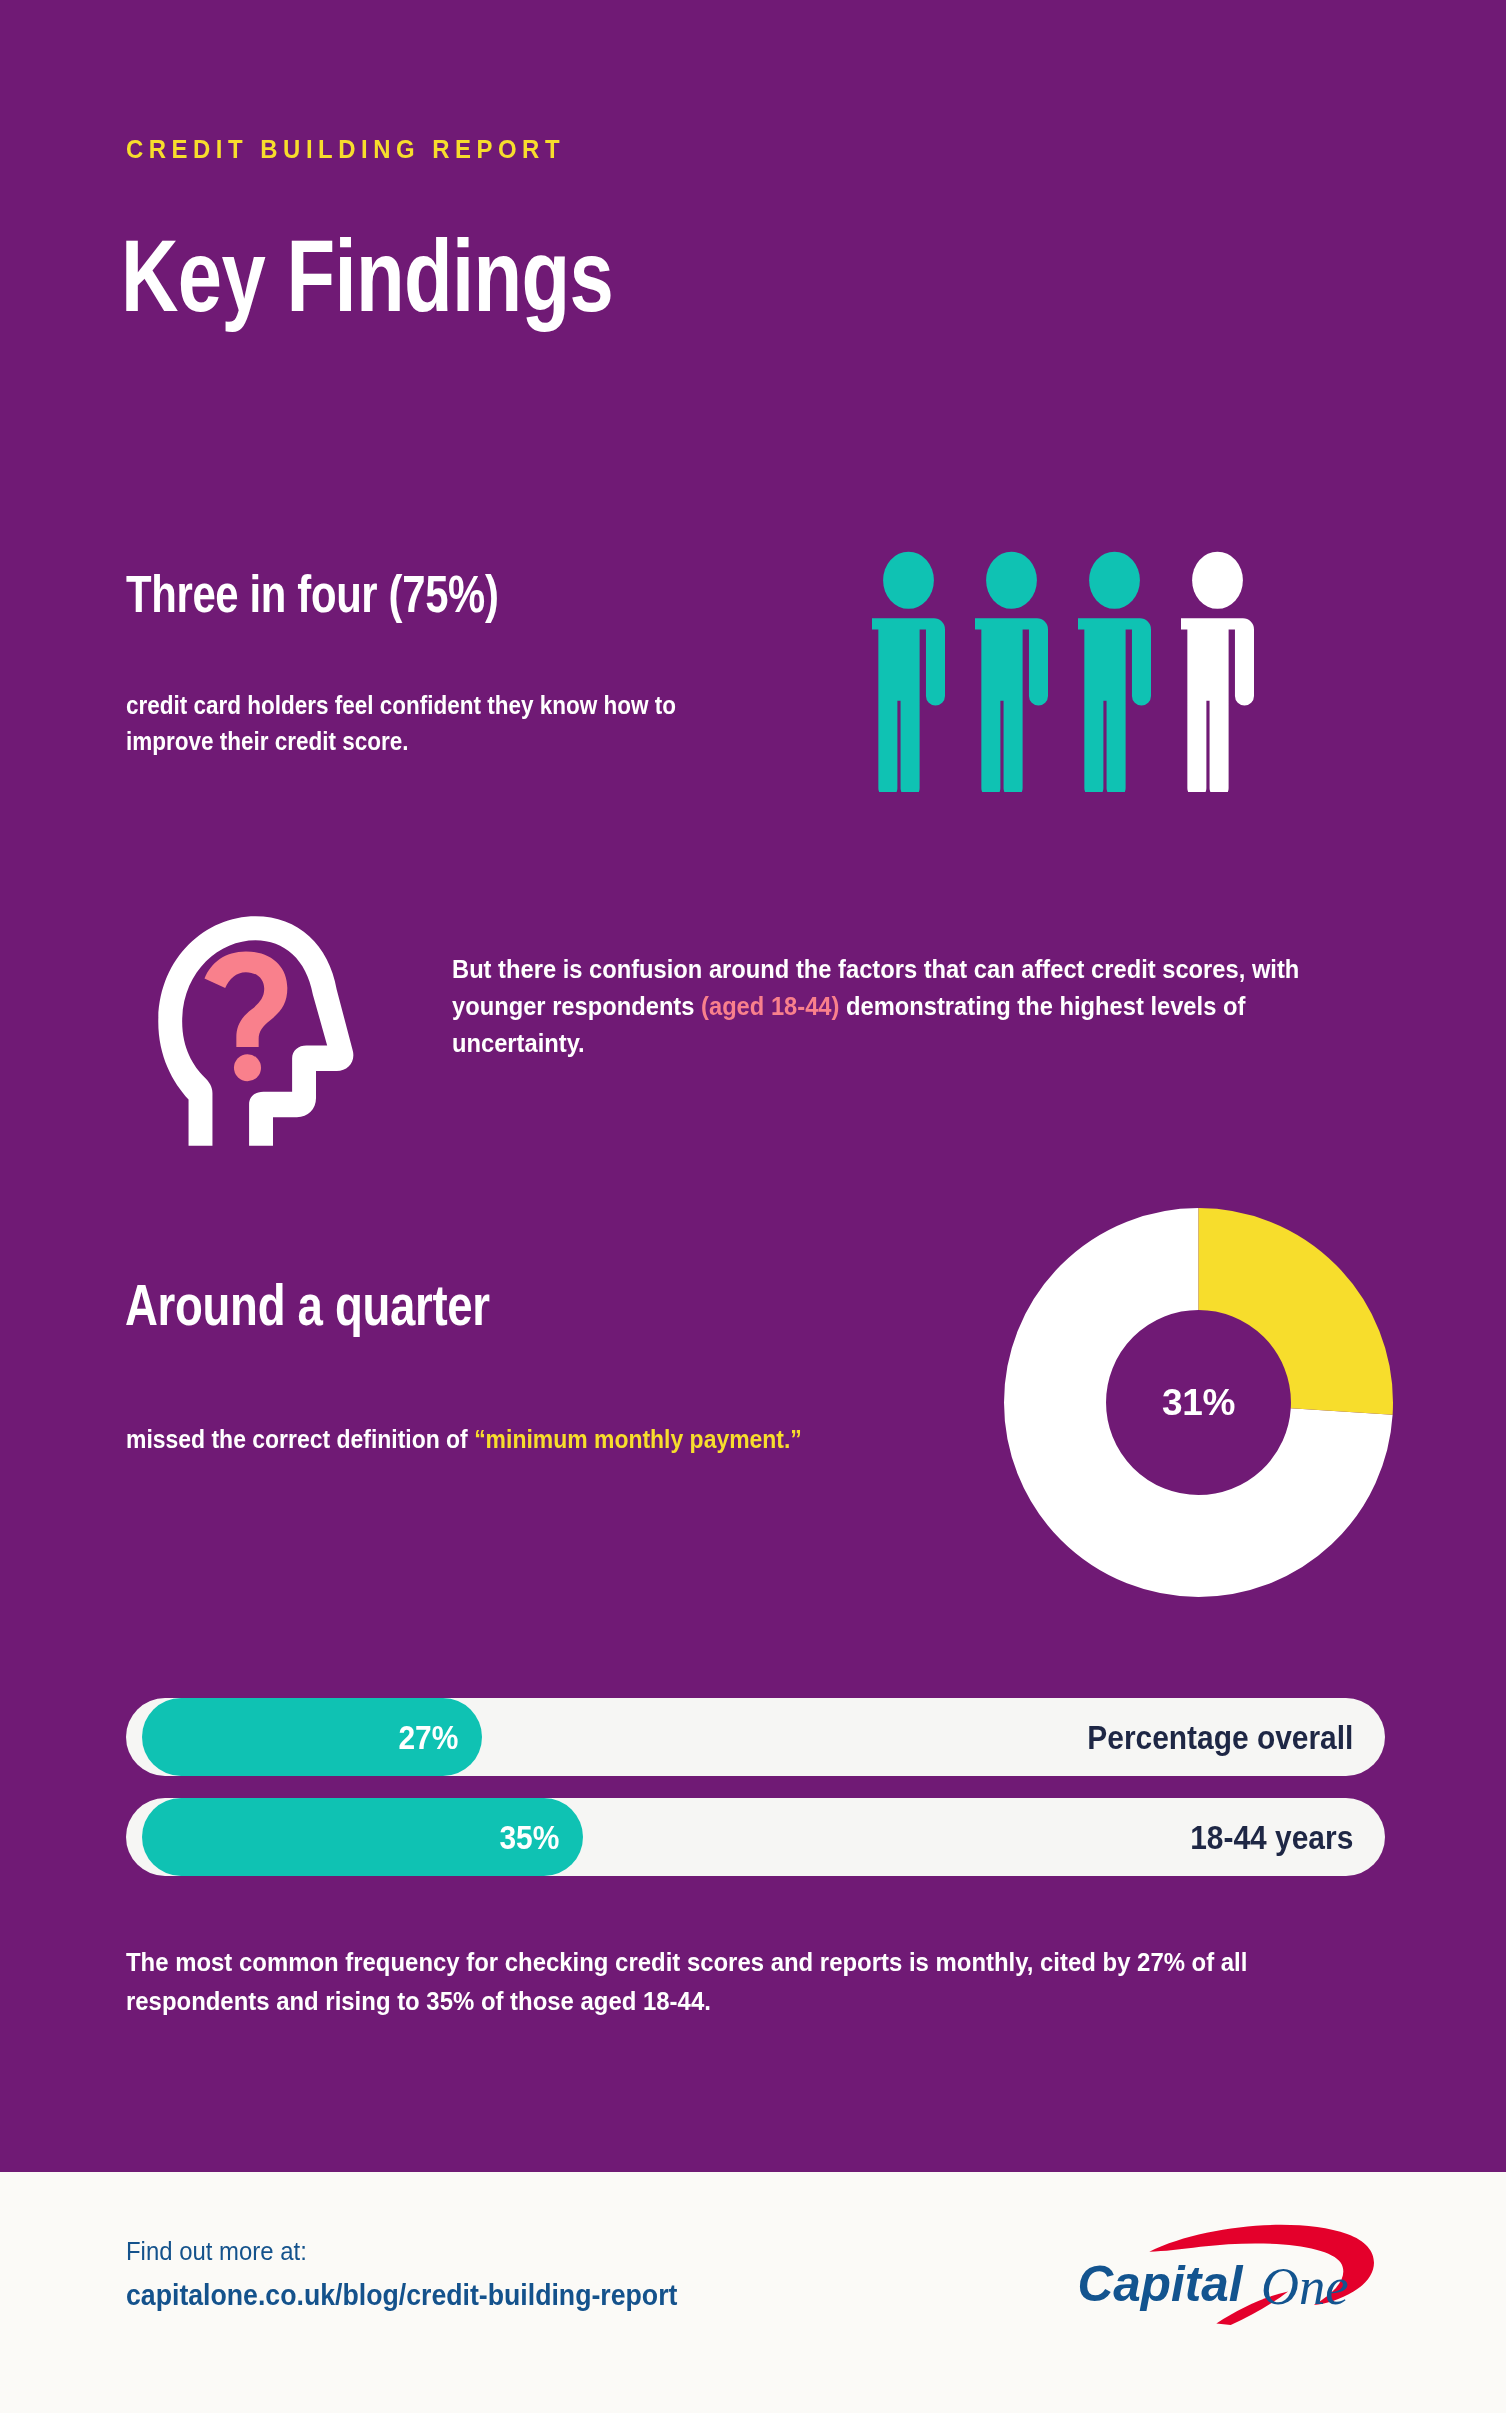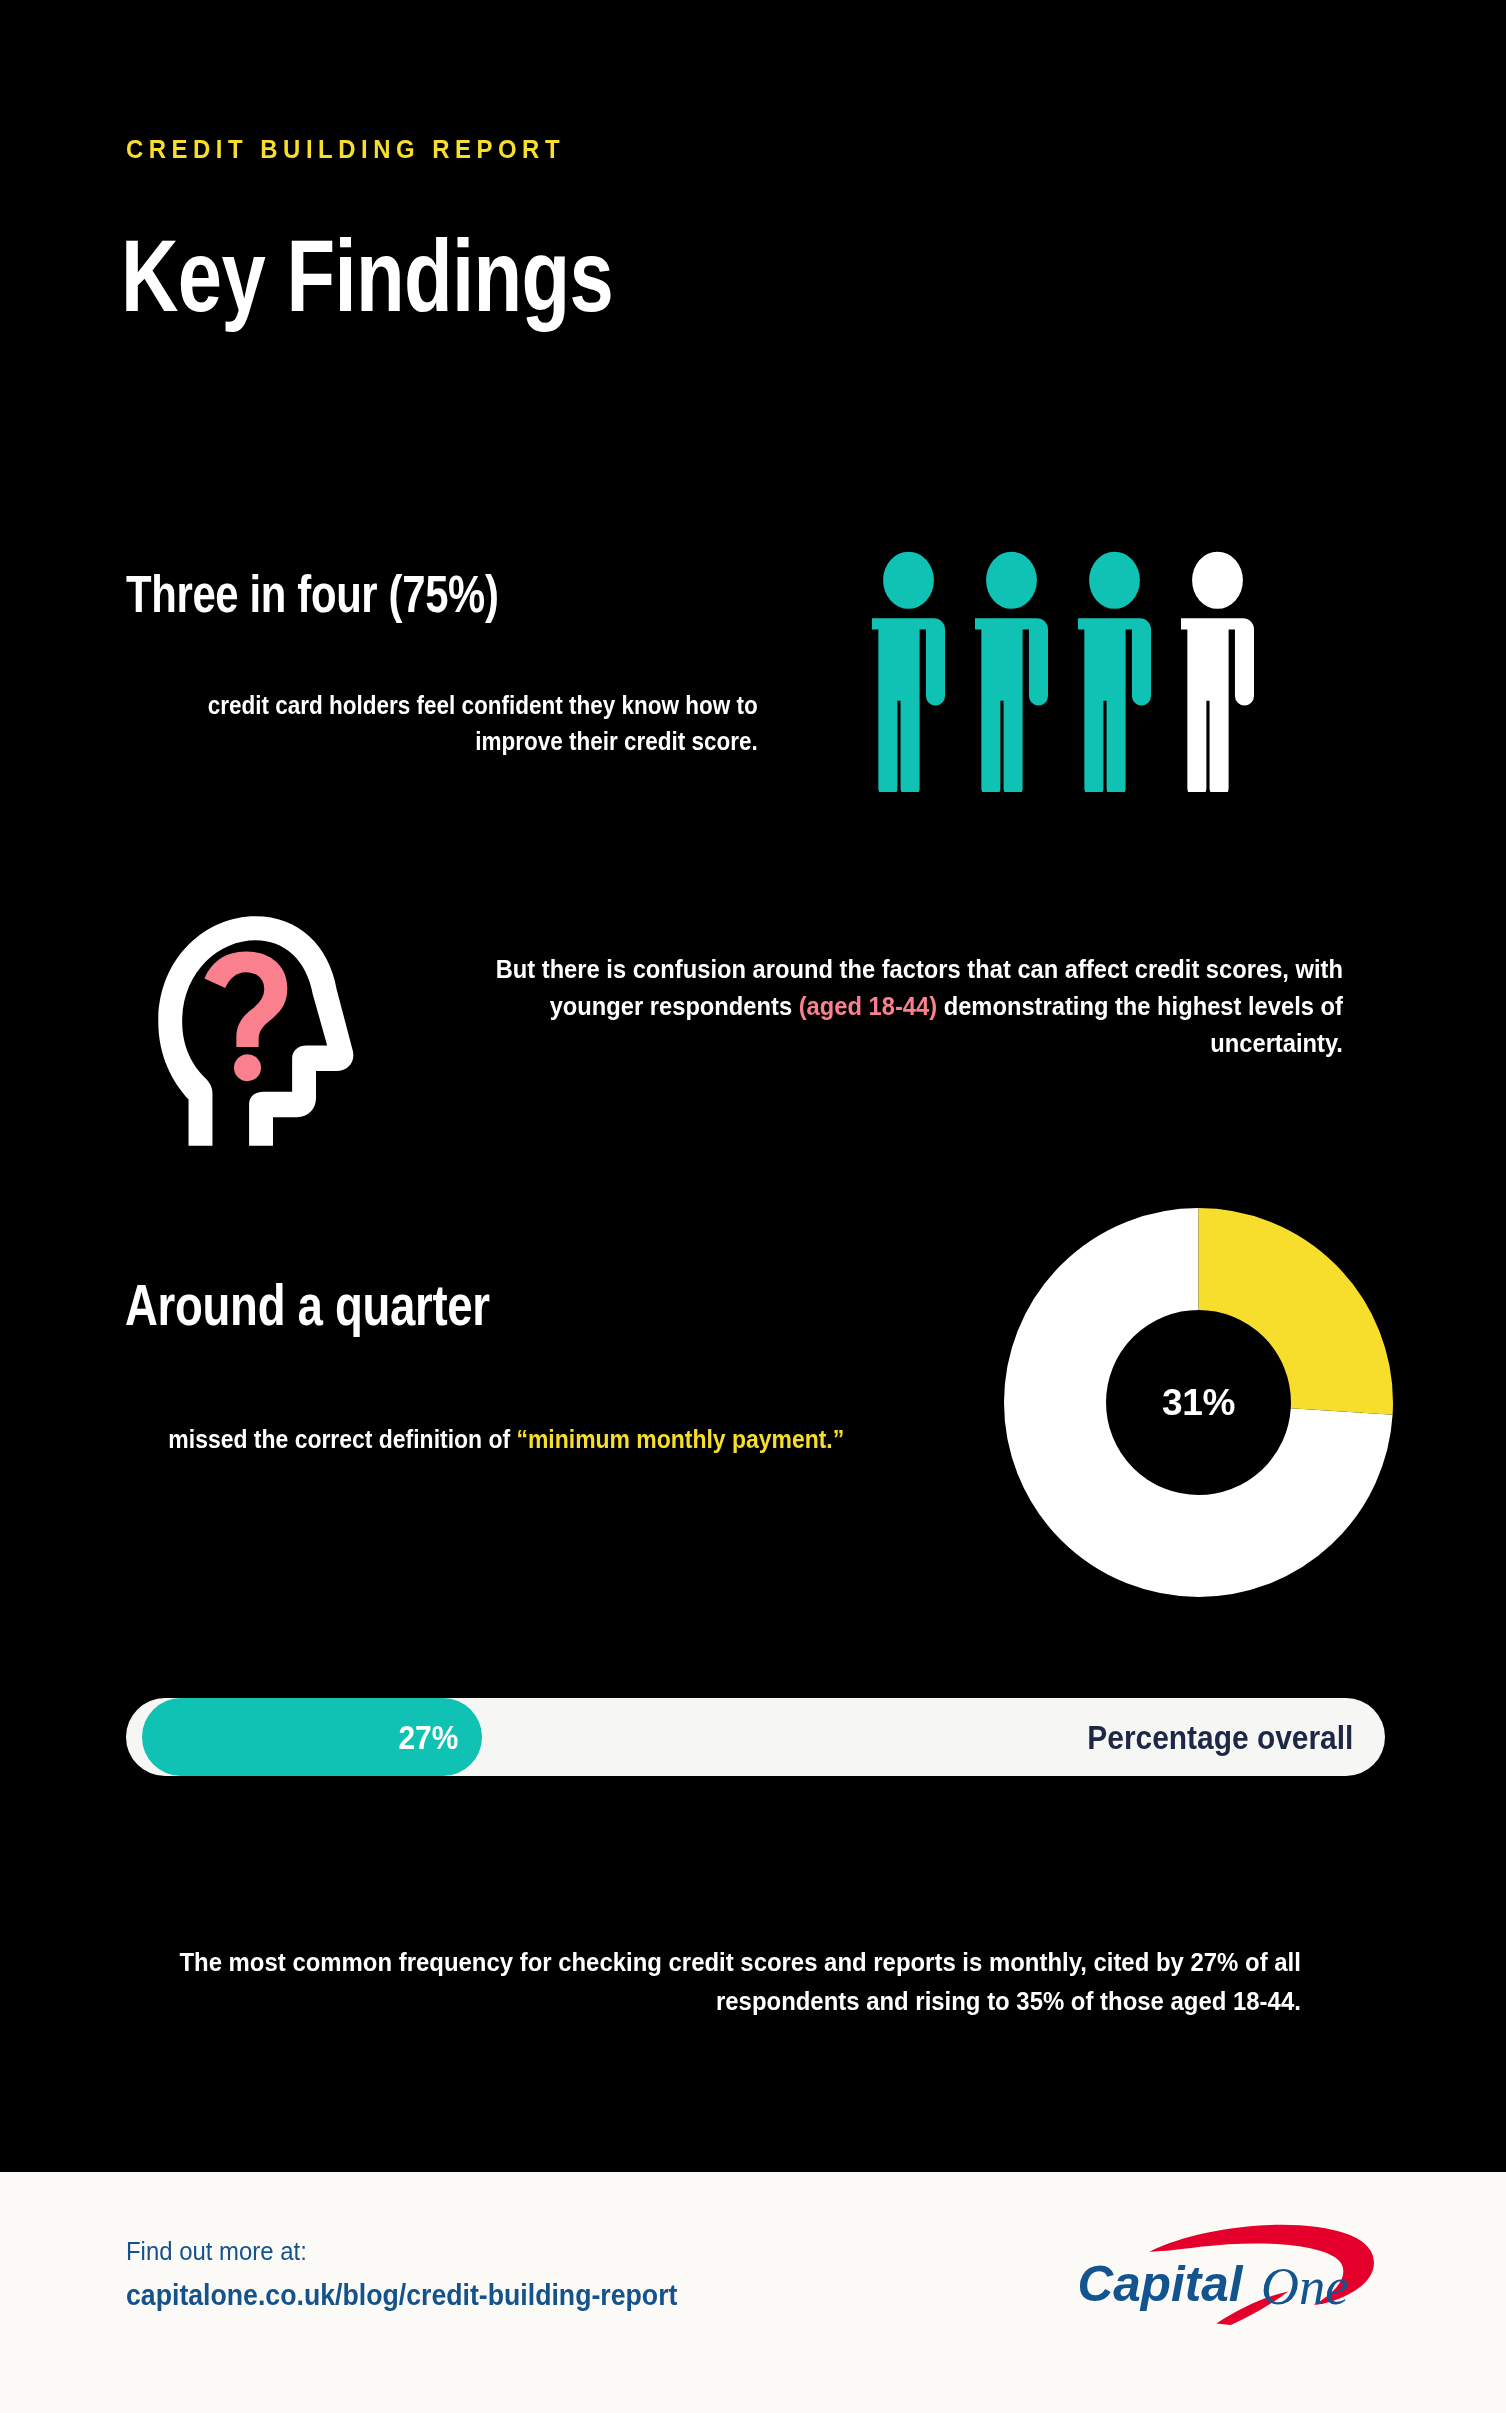--- a/index.html
+++ b/index.html
@@ -9,23 +9,22 @@
     width: 1507px;
     height: 2413px;
     background: #1e2745;
     font-family: "Liberation Sans", sans-serif;
   }
 
   .page {
     position: relative;
     width: 1507px;
     height: 2413px;
-    background: #000000;
+    background: #701a75;
     overflow: hidden;
-    text-align: right;
   }
 
   
   .eyebrow {
     position: absolute;
     left: 126px;
     top: 134px;
     color: #f7dd2c;
     font-size: 26px;
     font-weight: bold;
@@ -355,20 +354,26 @@
     <div class="donut-label">31%</div>
   </div>
 
   <div class="bars">
     <div class="bar-track">
       <div class="bar-fill" id="fill-0" style="width:27%">
         <span class="bar-pct">27%</span>
       </div>
       <span class="bar-label">Percentage overall</span>
     </div>
+    <div class="bar-track">
+      <div class="bar-fill" id="fill-1" style="width:35%">
+        <span class="bar-pct">35%</span>
+      </div>
+      <span class="bar-label">18-44 years</span>
+    </div>
   </div>
 
   <div class="sec4-body">The most common frequency for checking credit scores and reports is monthly, cited by 27% of all respondents and rising to 35% of those aged 18-44.</div>
 
   <div class="footer">
     <div class="footer-find">Find out more at:</div>
     <div class="footer-url">capitalone.co.uk/blog/credit-building-report</div>
 
     <div class="logo">
       <svg viewBox="0 0 420 160" xmlns="http://www.w3.org/2000/svg">

